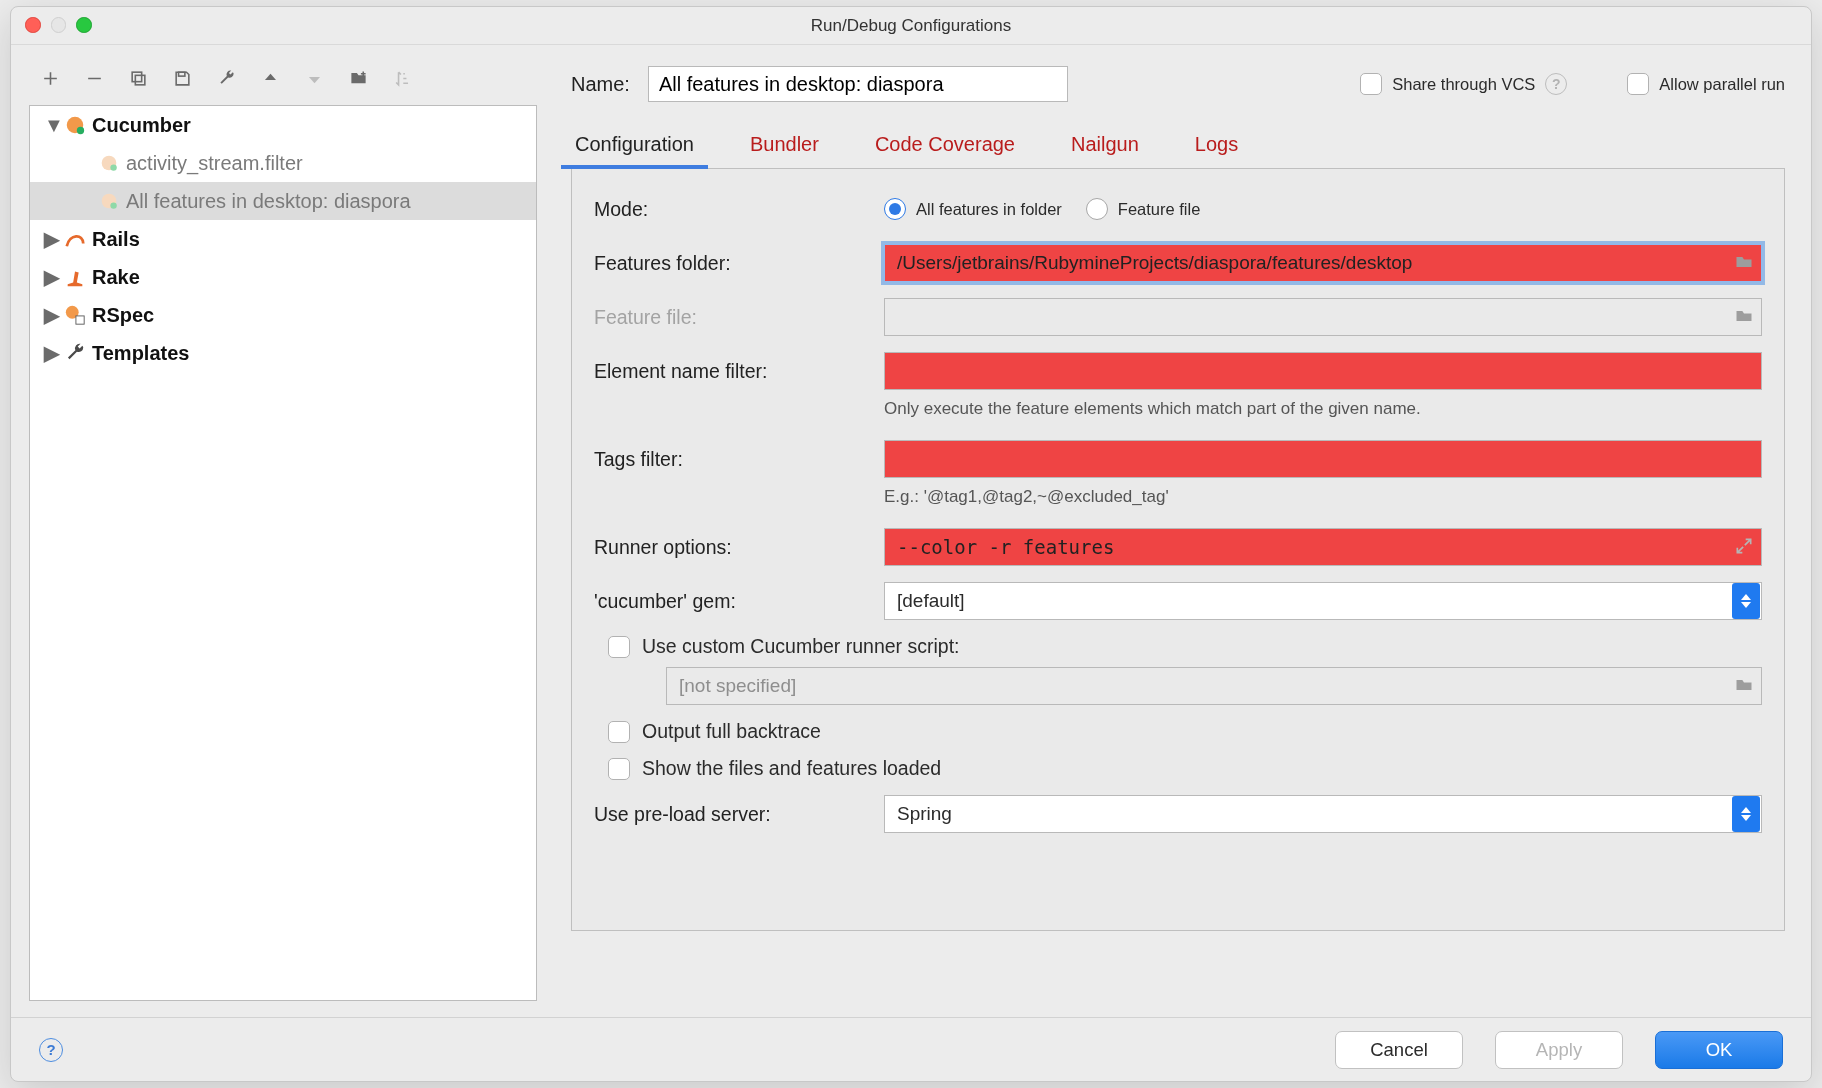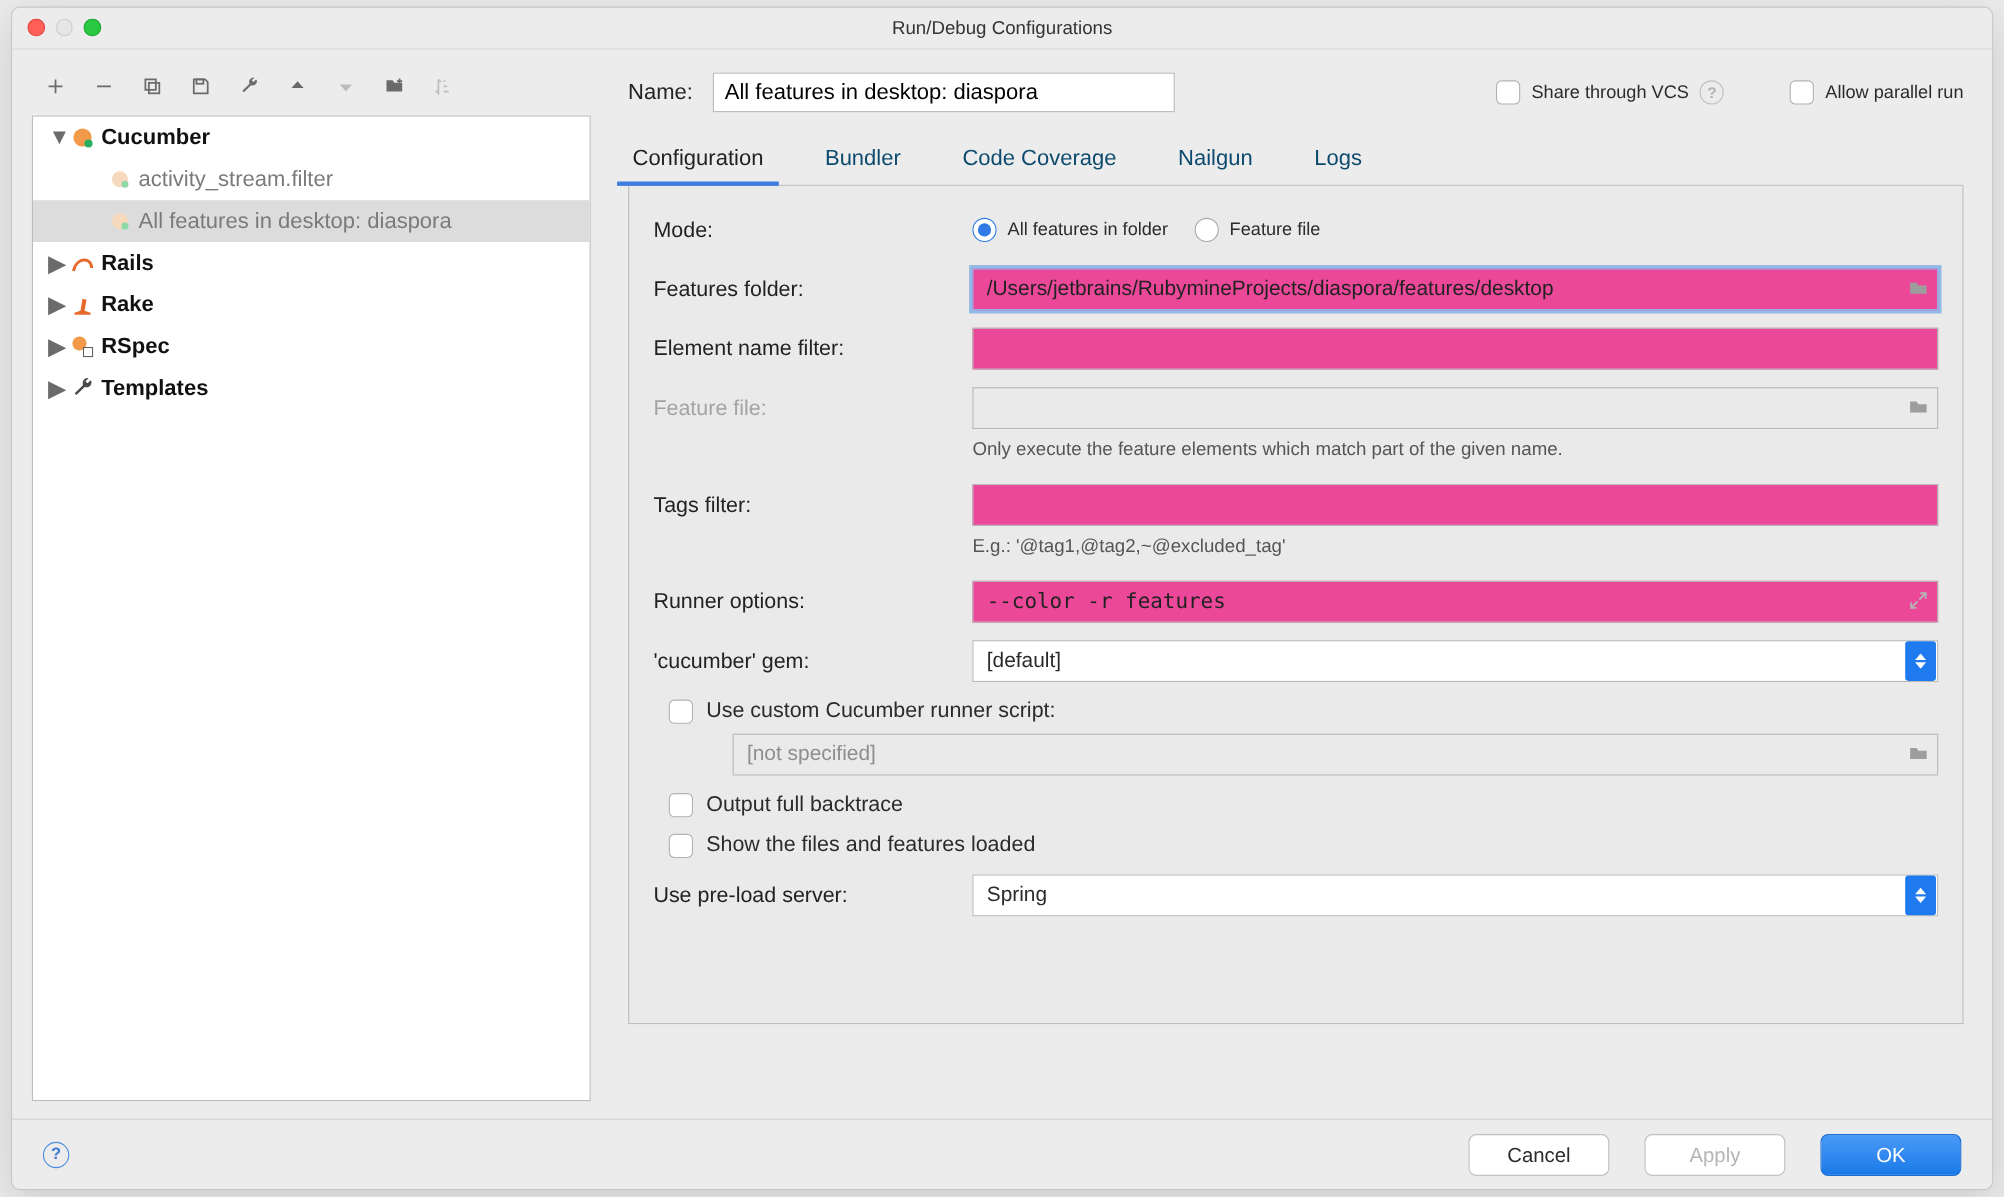--- a/index.html
+++ b/index.html
@@ -65,35 +65,35 @@
 .row1 { display:flex; align-items:center; gap:18px; height:50px;}
 .lbl { font-size:20px; color:#222;}
 .name-input {
   background:#fff; border:1px solid #b9b9b9; height:36px; width:420px; padding:0 10px; font-size:20px;
 }
 .ckwrap { display:flex; align-items:center; gap:10px; }
 .ck { width:22px; height:22px; border:1px solid #b2b2b2; border-radius:5px; background:#fff;}
 .helpdot { width:22px; height:22px; border:1.4px solid #bdbdbd; border-radius:50%; display:flex; align-items:center; justify-content:center; color:#b3b3b3; font-size:14px; font-weight:600;}
 .row1 .spacer { flex:1; }
 .tabs { margin-top:18px; display:flex; gap:48px; border-bottom:1px solid #bfbfbf; }
-.tab { padding: 6px 4px 12px; font-size:20px; color:#0c4a6e; position:relative;}
+.tab { padding: 6px 4px 12px; font-size:20px; color:#b91c1c; position:relative;}
 .tab.active { color:#222; }
 .tab.active::after { content:""; position:absolute; bottom:-1px; left:-10px; right:-10px; height:4px; background:#3f7de0; }
 .panel {
   background:#eaeaea; border:1px solid #bfbfbf; border-top:none; margin-top:0;
   padding: 20px 22px 14px 22px;
   height: 762px;
   overflow:auto;
 }
 .frow { display:flex; align-items:center; margin-bottom:14px; min-height:40px;}
 .frow .flabel { width:290px; font-size:19.5px; color:#222;}
 .frow.dis .flabel { color:#a3a3a3;}
 .frow .fcontrol { flex:1; }
 .txt {
-  width:100%; height:38px; background:#ec4899; border:1px solid #b9b9b9; padding:0 12px; font-size:19px; color:#222;
+  width:100%; height:38px; background:#ef4444; border:1px solid #b9b9b9; padding:0 12px; font-size:19px; color:#222;
 }
 .txt.mono { font-family: "SF Mono", Menlo, monospace; font-size:19px;}
 .txt.focus { outline:none; box-shadow: 0 0 0 3px rgba(74,144,226,0.55); border-color:#8fb8ee;}
 .txt.withicon { padding-right: 40px;}
 .txt.gray { background:#eaeaea; color:#8e8e8e;}
 .txt.indent { margin-left:36px; width:calc(100% - 36px);}
 .field-wrap { position:relative; }
 .inner-icon { position:absolute; right:8px; top:8px; color:#9d9d9d;}
 .inner-icon svg{width:20px;height:20px;}
 .hint { font-size:17px; color:#555; margin: -6px 0 20px 290px;}
@@ -306,33 +306,33 @@
         <div class="frow">
           <div class="flabel">Features folder:</div>
           <div class="fcontrol field-wrap">
             <input class="txt withicon focus" value="/Users/jetbrains/RubymineProjects/diaspora/features/desktop" style="">
             <span class="inner-icon"><svg viewBox="0 0 24 24" fill="currentColor">
                   <path d="M3 6h7l2 3h9v9H3z"></path>
                 </svg></span>
           </div>
         </div>
 
-        <div class="frow">
-          <div class="flabel">Element name filter:</div>
-          <div class="fcontrol"><input class="txt" value="" style=""></div>
-        </div>
-
         <div class="frow dis">
           <div class="flabel">Feature file:</div>
           <div class="fcontrol field-wrap">
             <input class="txt withicon gray" disabled="" style="">
             <span class="inner-icon"><svg viewBox="0 0 24 24" fill="currentColor">
                   <path d="M3 6h7l2 3h9v9H3z"></path>
                 </svg></span>
           </div>
+        </div>
+
+        <div class="frow">
+          <div class="flabel">Element name filter:</div>
+          <div class="fcontrol"><input class="txt" value="" style=""></div>
         </div>
         <div class="hint">Only execute the feature elements which match part of the given name.</div>
 
         <div class="frow">
           <div class="flabel">Tags filter:</div>
           <div class="fcontrol"><input class="txt" value="" style=""></div>
         </div>
         <div class="hint">E.g.: '@tag1,@tag2,~@excluded_tag'</div>
 
         <div class="frow">

